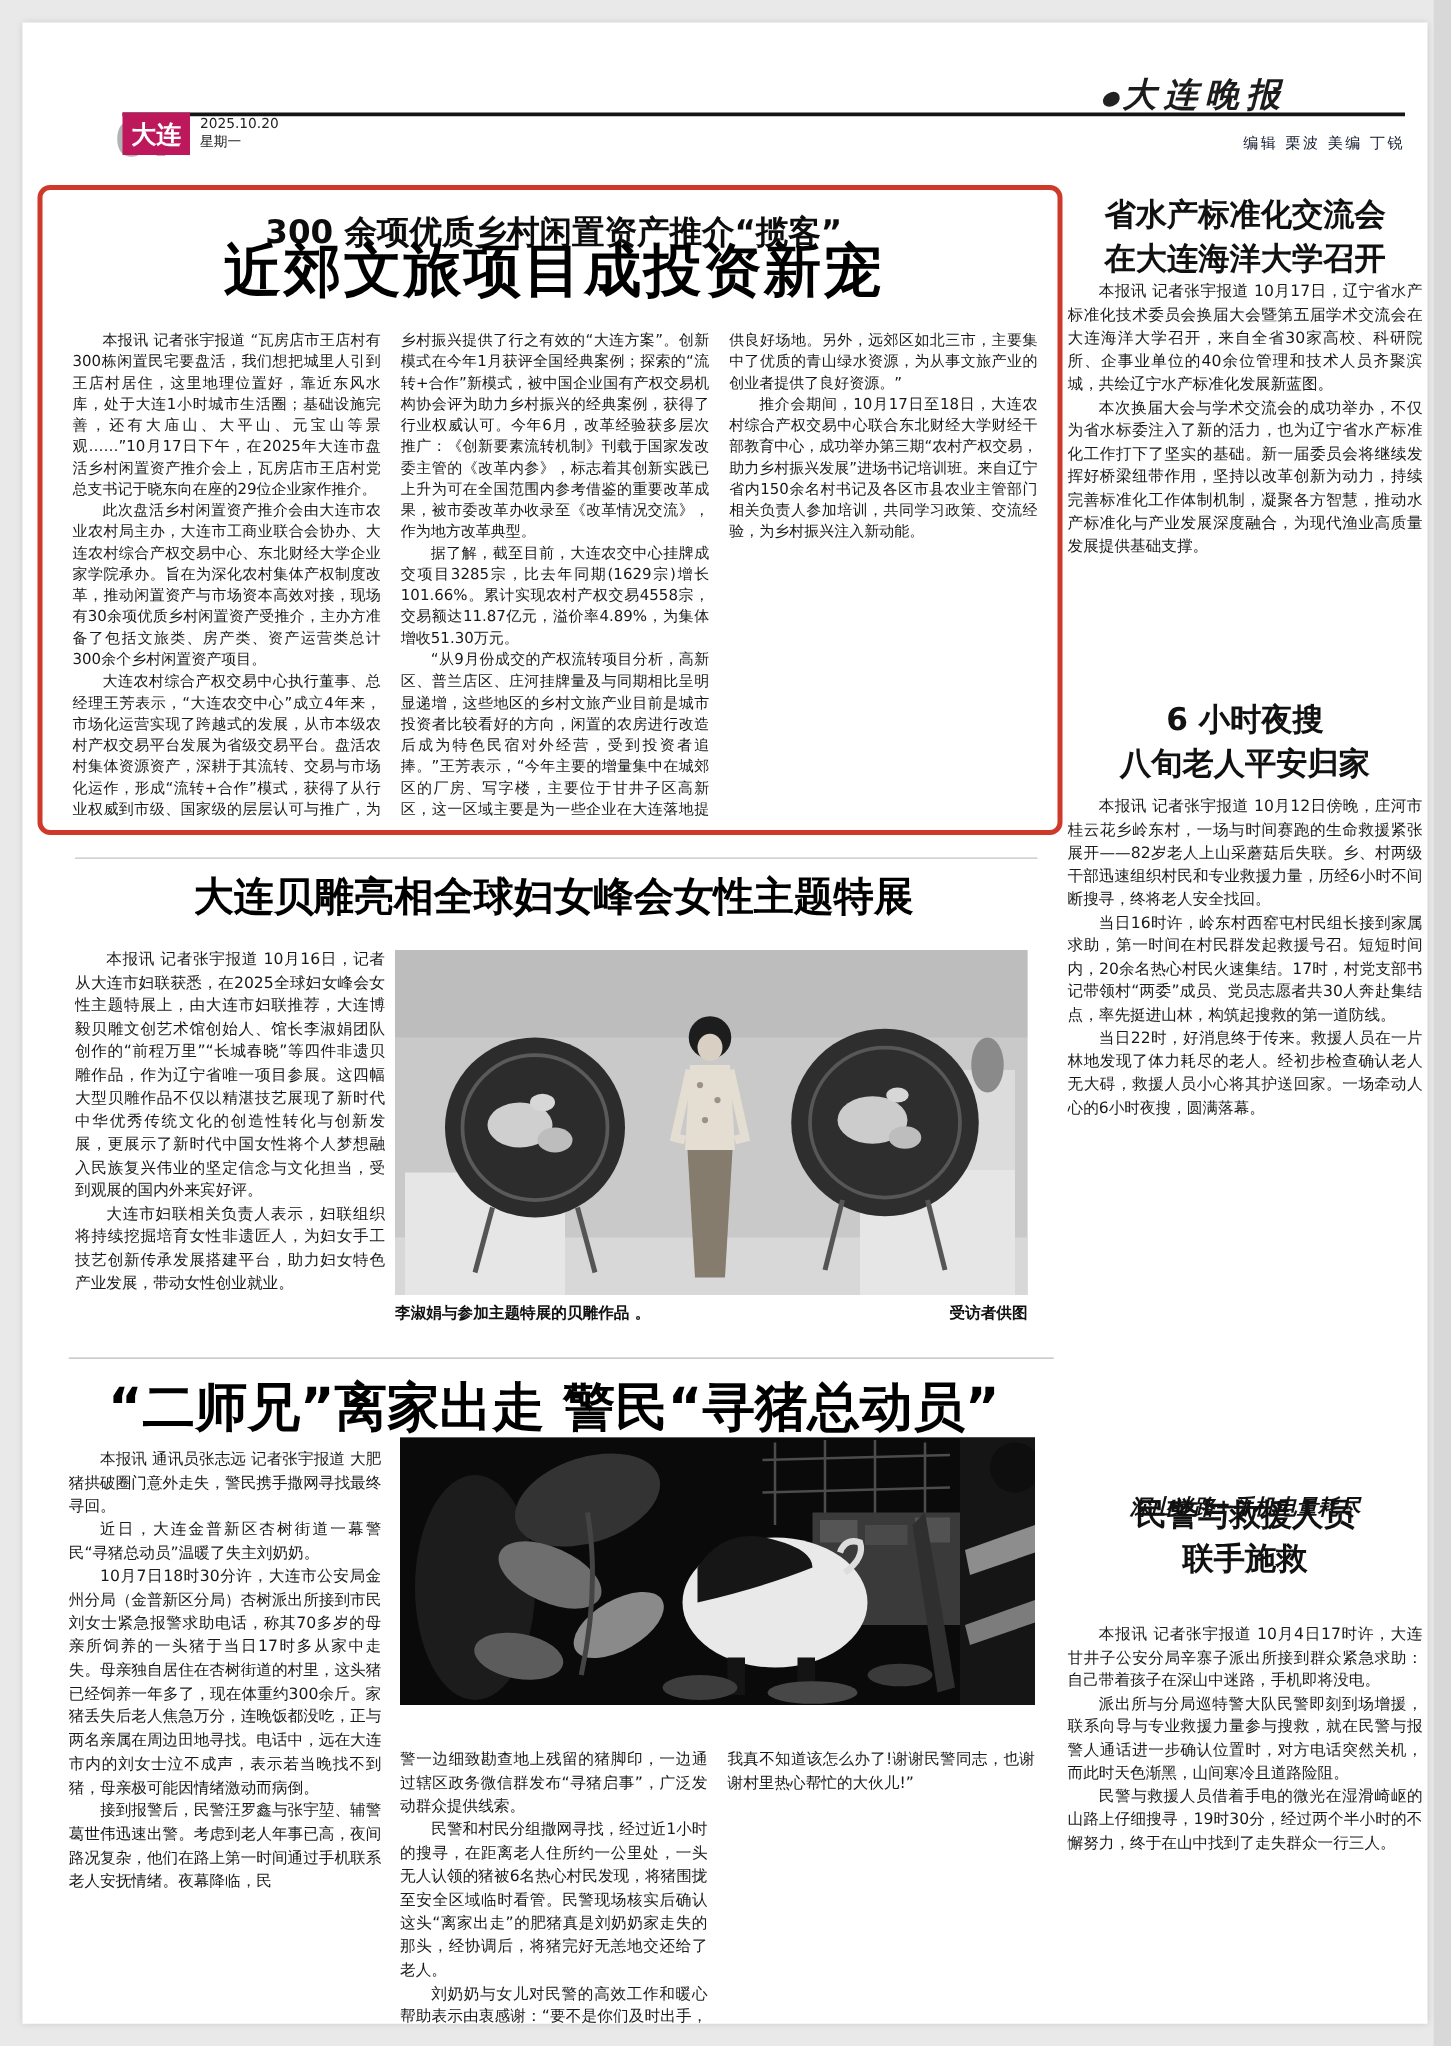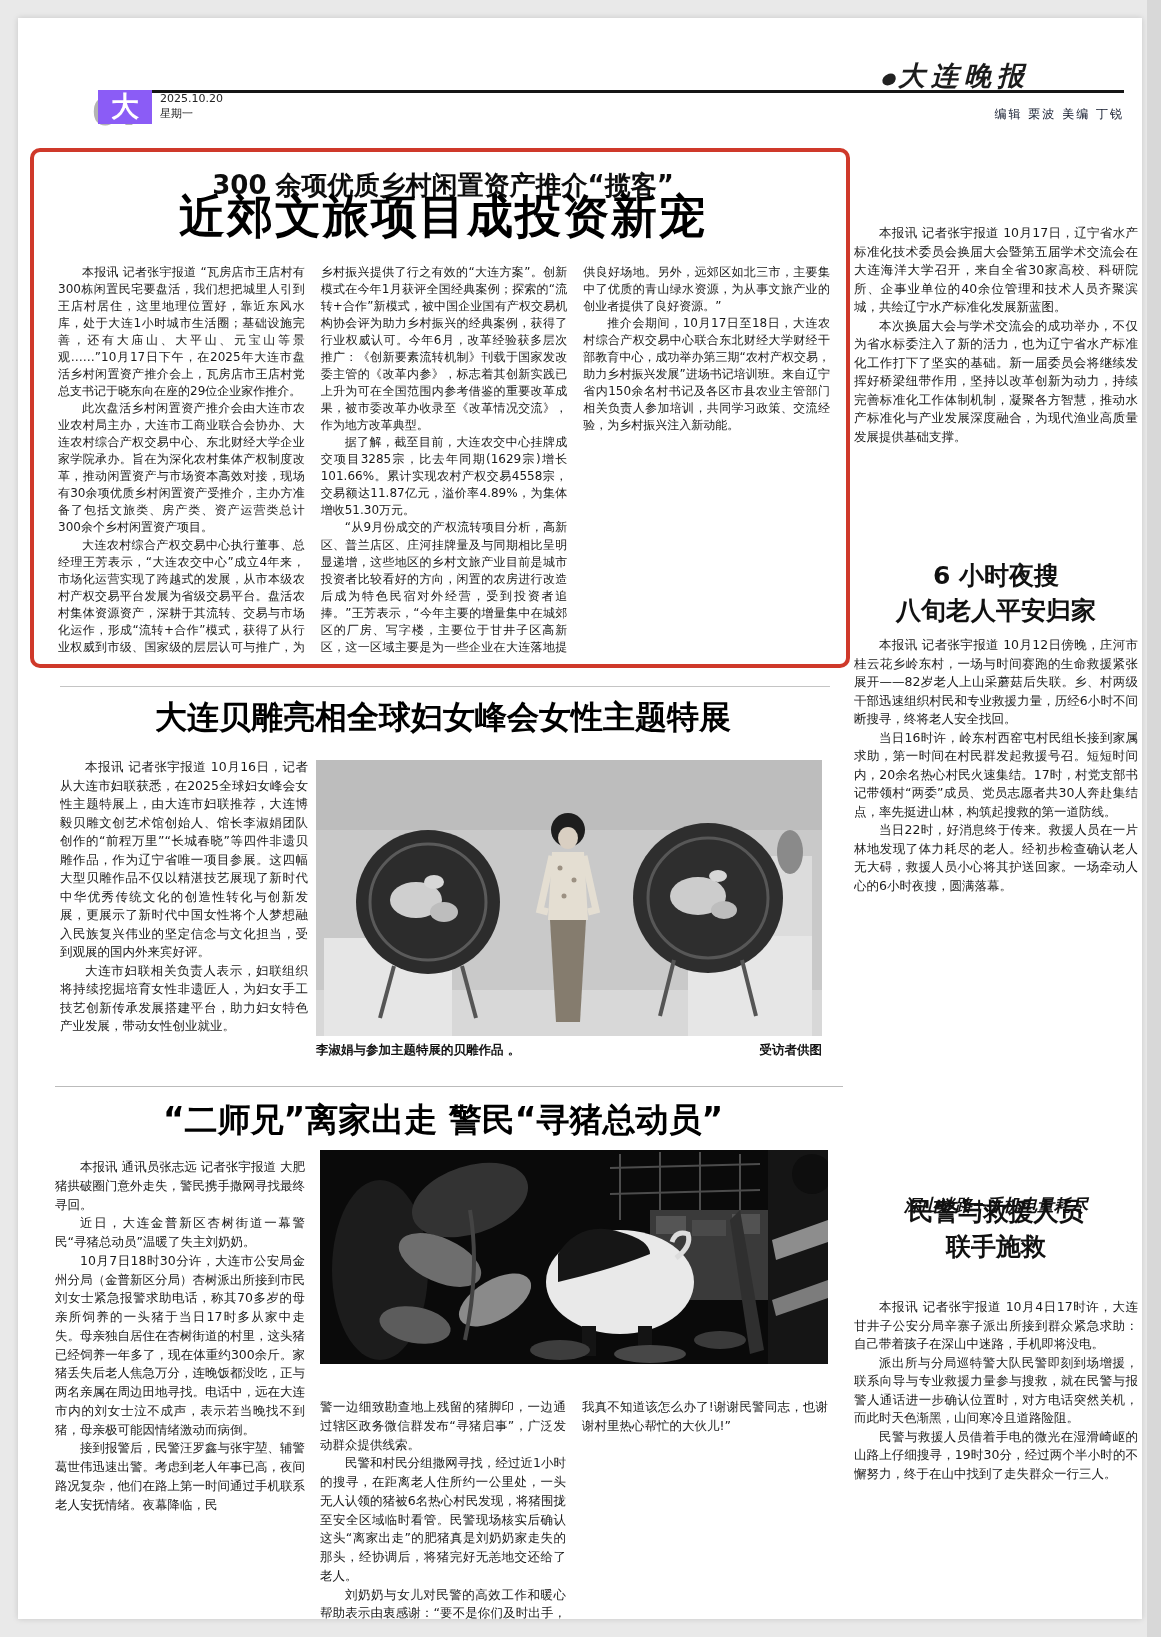--- a/index.html
+++ b/index.html
@@ -12,22 +12,22 @@
   }
   body::after{content:"";position:absolute;right:0;top:0;width:14px;height:1637px;background:#d8d8d8;}
   .page{
     position:absolute;left:18px;top:18px;width:1124px;height:1601px;
     background:#ffffff;box-shadow:0 0 6px rgba(0,0,0,.15);
   }
   .abs{position:absolute;}
   
   .page-number{left:34px;top:72px;font-size:38px;font-weight:800;color:#b3b3b3;letter-spacing:1px;margin-left:40px;}
   .header-rule{left:80px;top:72px;width:1026px;height:3px;background:#151515;}
-  .section-box{left:80px;top:72px;width:54px;height:34px;background:#8b5cf6;color:#fff;
-    font-size:28px;font-weight:700;text-align:center;line-height:34px;}
+  .section-box{left:80px;top:72px;width:54px;height:34px;background:#be185d;color:#fff;
+    font-size:20px;font-weight:700;text-align:center;line-height:34px;}
   .date-block{left:142px;top:74px;font-size:11px;line-height:1.35;color:#222;}
   .masthead{left:864px;top:40px;width:206px;text-align:left;
     font-family:Liberation Serif, serif;font-style:italic;font-weight:700;
     font-size:27px;letter-spacing:6px;color:#1c1c1c;}
   .masthead-mark{display:inline-block;width:14px;height:11px;background:#222;border-radius:60% 40% 55% 45%;
     margin-right:2px;transform:rotate(-18deg);}
   .editors{left:830px;top:88px;width:276px;text-align:right;font-size:12px;color:#0f172a;letter-spacing:2px;}
   
   .red-box{left:12px;top:130px;width:812px;height:512px;border:4px solid #cf392a;border-radius:10px;}
   .lead-kicker{left:37px;top:150px;width:776px;text-align:center;font-size:26px;font-weight:600;color:#0d0d0d;}
@@ -43,21 +43,21 @@
   .sb-body{left:836px;width:284px;font-size:12.5px;line-height:1.48;text-align:justify;overflow:hidden;}
   
   .divider{height:1px;background:#c4c4c4;}
   .shell-headline{left:37px;top:678px;width:776px;text-align:center;font-size:32px;font-weight:800;color:#000;}
   .shell-col{left:42px;top:740px;width:248px;height:338px;font-size:12.5px;line-height:1.48;
     text-align:justify;overflow:hidden;}
   .shell-photo{left:298px;top:742px;width:506px;height:276px;background:#cccccc;}
   .caption-row{display:flex;justify-content:space-between;font-size:12.5px;font-weight:600;color:#111;}
   .shell-caption-row{left:298px;top:1024px;width:506px;}
   
-  .pig-headline{left:37px;top:1080px;width:776px;text-align:center;font-size:33px;font-weight:900;color:#000;}
+  .pig-headline{left:37px;top:1080px;width:776px;text-align:center;font-size:42px;font-weight:900;color:#000;}
   .pig-col1{left:37px;top:1140px;width:250px;height:480px;font-size:12.5px;line-height:1.5;
     text-align:justify;overflow:hidden;}
   .pig-photo{left:302px;top:1132px;width:508px;height:214px;background:#000;}
   .pig-caption-row{left:302px;top:1352px;width:508px;}
   .pig-cols{left:302px;top:1380px;width:508px;height:238px;column-count:2;column-gap:16px;column-fill:auto;
     font-size:12.5px;line-height:1.5;text-align:justify;overflow:hidden;}
   svg{display:block;}
 </style>
 </head>
 <body>
@@ -176,20 +176,24 @@
       <path d="M452 150 L508 130 L508 148 L456 166 Z" fill="#7c7c7c"></path>
       <circle cx="492" cy="24" r="20" fill="#0e0e0e"></circle>
     </svg>
   </div>
   <div class="abs pig-cols">
       <p class="para cont">警一边细致勘查地上残留的猪脚印，一边通过辖区政务微信群发布“寻猪启事”，广泛发动群众提供线索。</p>
       <p class="para">民警和村民分组撒网寻找，经过近1小时的搜寻，在距离老人住所约一公里处，一头无人认领的猪被6名热心村民发现，将猪围拢至安全区域临时看管。民警现场核实后确认这头“离家出走”的肥猪真是刘奶奶家走失的那头，经协调后，将猪完好无恙地交还给了老人。</p>
       <p class="para">刘奶奶与女儿对民警的高效工作和暖心帮助表示由衷感谢：“要不是你们及时出手，我真不知道该怎么办了!谢谢民警同志，也谢谢村里热心帮忙的大伙儿!”</p>
     </div>
 
+  <div class="abs sb-title" style="top:136px;">
+    <div>省水产标准化交流会</div>
+    <div>在大连海洋大学召开</div>
+  </div>
   <div class="abs sb-body" style="top:206px;height:330px;">
       <p class="para">本报讯 记者张宇报道 10月17日，辽宁省水产标准化技术委员会换届大会暨第五届学术交流会在大连海洋大学召开，来自全省30家高校、科研院所、企事业单位的40余位管理和技术人员齐聚滨城，共绘辽宁水产标准化发展新蓝图。</p>
       <p class="para">本次换届大会与学术交流会的成功举办，不仅为省水标委注入了新的活力，也为辽宁省水产标准化工作打下了坚实的基础。新一届委员会将继续发挥好桥梁纽带作用，坚持以改革创新为动力，持续完善标准化工作体制机制，凝聚各方智慧，推动水产标准化与产业发展深度融合，为现代渔业高质量发展提供基础支撑。</p>
     </div>
 
   <div class="abs sb-title" style="top:540px;">
     <div>6 小时夜搜</div>
     <div>八旬老人平安归家</div>
   </div>
   <div class="abs sb-body" style="top:618px;height:508px;">

